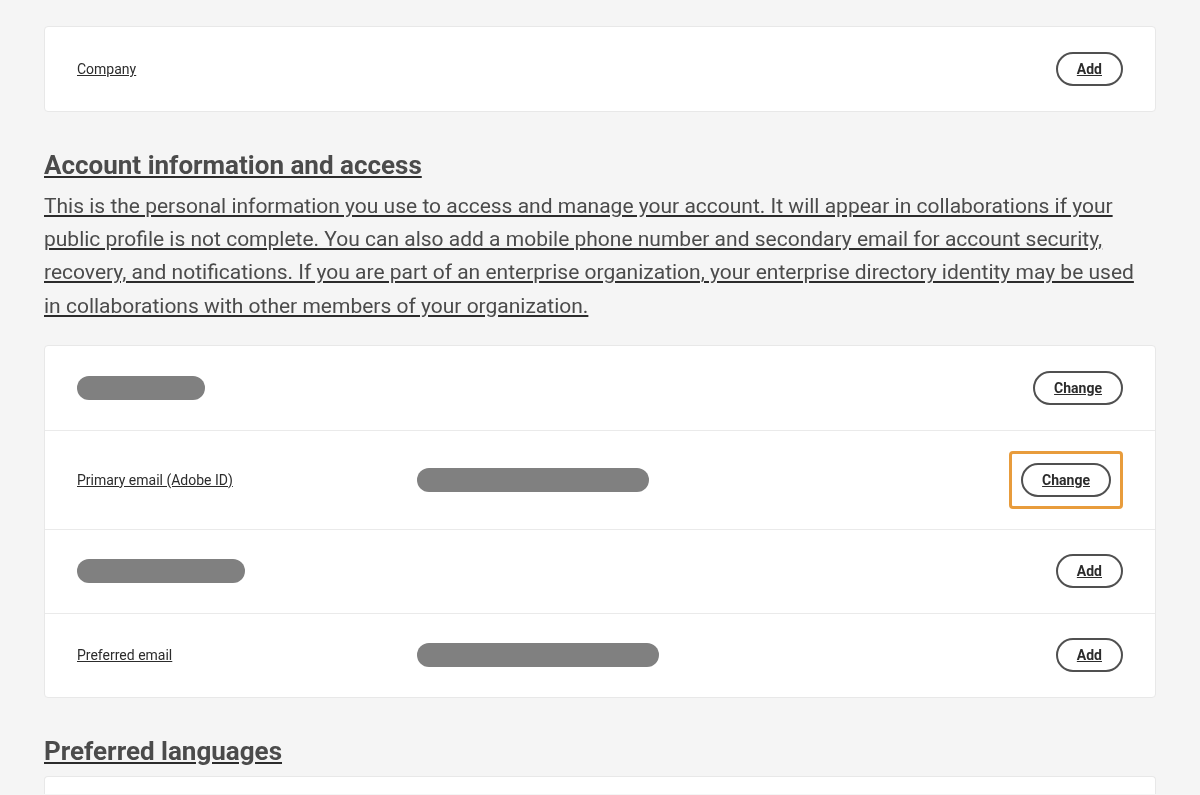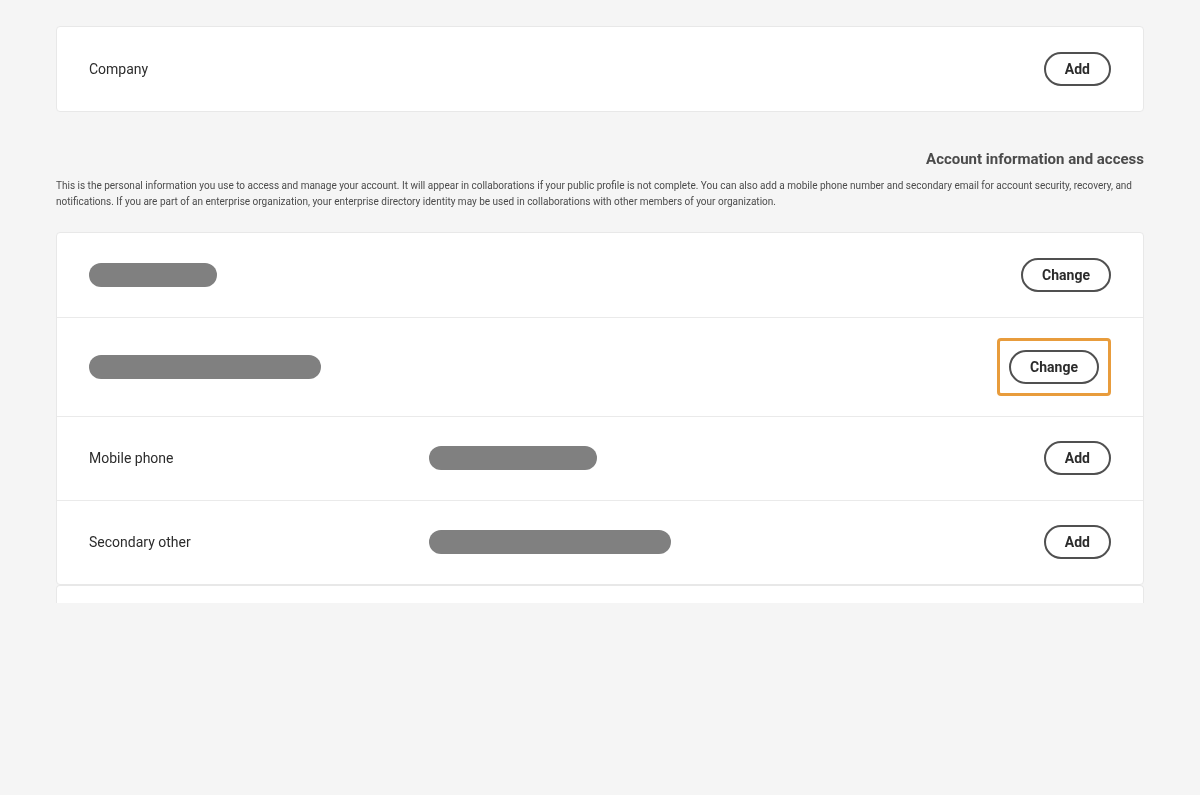--- a/index.html
+++ b/index.html
@@ -9,21 +9,22 @@
     }
     body {
       font-family: -apple-system, BlinkMacSystemFont, "Segoe UI", Roboto, "Helvetica Neue", Arial, sans-serif;
       background-color: #f5f5f5;
       color: #2c2c2c;
       width: 1200px;
       height: 795px;
       overflow: hidden;
     }
     .container {
-      padding: 0 56px;
+      padding: 0 44px;
+      text-decoration: underline;
     }
     .card {
       background-color: #ffffff;
       border: 1px solid #e8e8e8;
       border-radius: 4px;
     }
     .row {
       display: flex;
       align-items: center;
       justify-content: space-between;
@@ -65,29 +66,28 @@
       cursor: pointer;
       font-family: inherit;
     }
     .highlight-box {
       border: 3px solid #e89c3c;
       border-radius: 4px;
       padding: 9px;
       display: inline-flex;
     }
     .section-title {
-      font-size: 15px;
+      font-size: 26px;
       font-weight: 700;
       color: #4b4b4b;
       margin-top: 38px;
       margin-bottom: 10px;
-      text-align: right;
     }
     .section-desc {
-      font-size: 10px;
+      font-size: 21px;
       line-height: 1.58;
       color: #4b4b4b;
       margin-bottom: 22px;
       max-width: 1100px;
     }
     .top-partial-card {
       margin-top: 26px;
     }
     .bottom-partial-card {
       height: 18px;
@@ -120,47 +120,48 @@
     <div class="row">
       <div class="row-value">
         <div class="placeholder-pill" style="width:128px"></div>
       </div>
       <div class="row-action">
         <button class="btn">Change</button>
       </div>
     </div>
 
     <div class="row">
+      <div class="row-label">Primary email (Adobe ID)</div>
       <div class="row-value">
         <div class="placeholder-pill" style="width:232px"></div>
       </div>
       <div class="row-action">
         <span class="highlight-box">
           <button class="btn">Change</button>
         </span>
       </div>
     </div>
 
     <div class="row">
-      <div class="row-label">Mobile phone</div>
       <div class="row-value">
         <div class="placeholder-pill" style="width:168px"></div>
       </div>
       <div class="row-action">
         <button class="btn">Add</button>
       </div>
     </div>
 
     <div class="row">
-      <div class="row-label">Secondary other</div>
+      <div class="row-label">Preferred email</div>
       <div class="row-value">
         <div class="placeholder-pill" style="width:242px"></div>
       </div>
       <div class="row-action">
         <button class="btn">Add</button>
       </div>
     </div>
   </div>
 
+  <h2 class="section-title">Preferred languages</h2>
 
   <div class="bottom-partial-card"></div>
 
 </div>
 
 </body></html>

